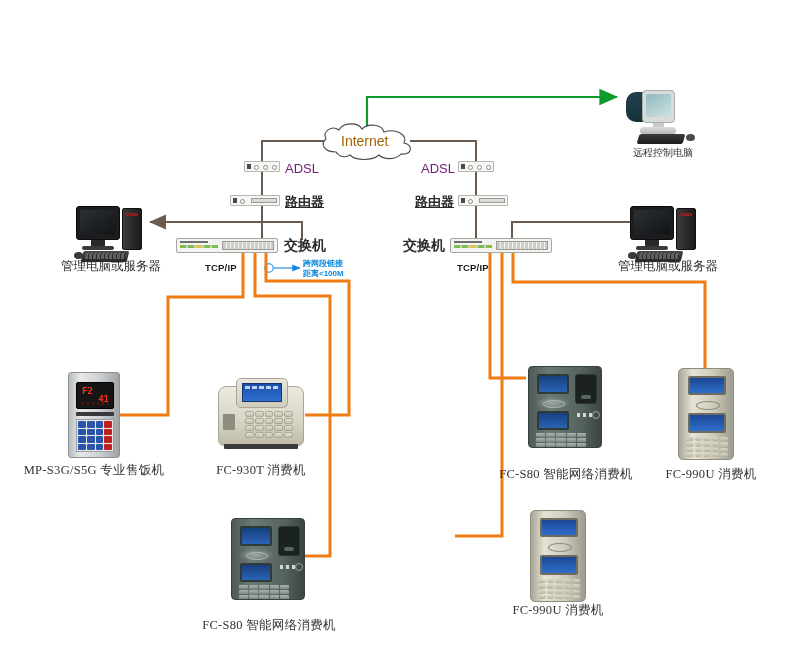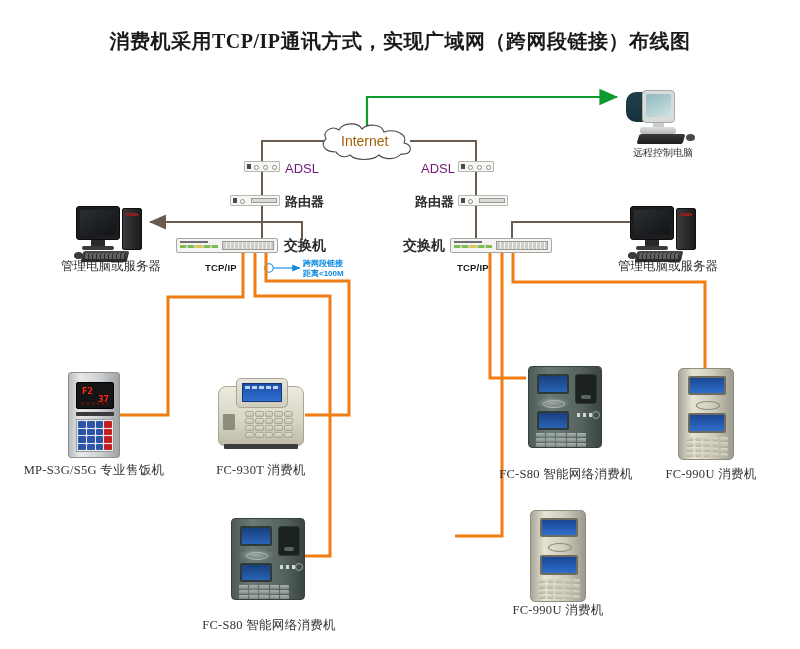--- a/index.html
+++ b/index.html
@@ -26,21 +26,21 @@
     font-family:"Liberation Sans","DejaVu Sans",sans-serif;
   }
   .tcpip{
     position:absolute;font-size:9.5px;font-weight:bold;color:#1a1a1a;
     font-family:"Liberation Sans","DejaVu Sans",sans-serif;letter-spacing:0.2px;
   }
   .adsl{
     position:absolute;font-size:13px;color:#701a75;
     font-family:"Liberation Sans","DejaVu Sans",sans-serif;
   }
-  .router-lbl{position:absolute;font-size:13px;font-weight:bold;color:#2b2b2b;}
+  .router-lbl{position:absolute;font-size:13px;font-weight:bold;color:#2b2b2b;text-decoration:underline;}
   .switch-lbl{position:absolute;font-size:14px;font-weight:bold;color:#2b2b2b;}
   .note-blue{
     position:absolute;font-size:8px;font-weight:bold;color:#0b8ae0;line-height:10px;
     font-family:"Liberation Sans","DejaVu Sans",sans-serif;white-space:nowrap;
   }
 
   
   .netbox{
     position:absolute;height:11px;background:#f6f6f4;border:1px solid #b9b6b0;
     border-radius:1px;box-sizing:border-box;
@@ -150,21 +150,20 @@
   .t-990 .lcd2{position:absolute;left:9px;top:44px;width:38px;height:20px;background:linear-gradient(180deg,#1b4795,#2f6ec9);border:2px solid #6e6c60;border-radius:2px;box-sizing:border-box;}
   .t-990 .kp{position:absolute;left:7px;top:68px;width:42px;height:20px;
         display:grid;grid-template-columns:repeat(5,1fr);grid-template-rows:repeat(4,1fr);gap:1px;}
   .t-990 .kp i{display:block;background:linear-gradient(180deg,#ddd9c8,#b5b2a2);border-radius:2px;}
 </style>
 </head>
 <body>
 
 <div id="stage">
 
-  <div class="title">消费机采用TCP/IP通讯方式，实现广域网（跨网段链接）布线图</div>
 
   <svg id="wires" viewBox="0 0 800 649">
     <defs>
       <marker id="arrBrown" markerWidth="9" markerHeight="9" refX="8" refY="4.5" orient="auto">
         <path d="M0,0.8 L8.5,4.5 L0,8.2 z" fill="#6B5A4E"></path>
       </marker>
       <marker id="arrGreen" markerWidth="9" markerHeight="9" refX="8" refY="4.5" orient="auto">
         <path d="M0,0.8 L8.5,4.5 L0,8.2 z" fill="#0E9B2E"></path>
       </marker>
       <marker id="arrBlue" markerWidth="8" markerHeight="8" refX="7" refY="4" orient="auto">
@@ -289,21 +288,21 @@
       <div class="nek"></div>
     <div class="bse"></div>
       <div class="kb"></div>
       <div class="mouse"></div>
   </div>
   <div class="caption" style="left:603px;top:146px;width:120px;font-size:10px;">远程控制电脑</div>
 
   <div class="term t-mp" style="left:68px;top:372px;">
     <div class="led">
         <b class="a">F2</b>
-        <b class="b2">37</b>
+        <b class="b2">41</b>
         <div class="dots"></div>
       </div>
     <div class="strip"></div>
     <div class="kp">
       <i></i>
         <i></i>
         <i></i>
         <i class="r"></i>
       <i></i>
         <i></i>

